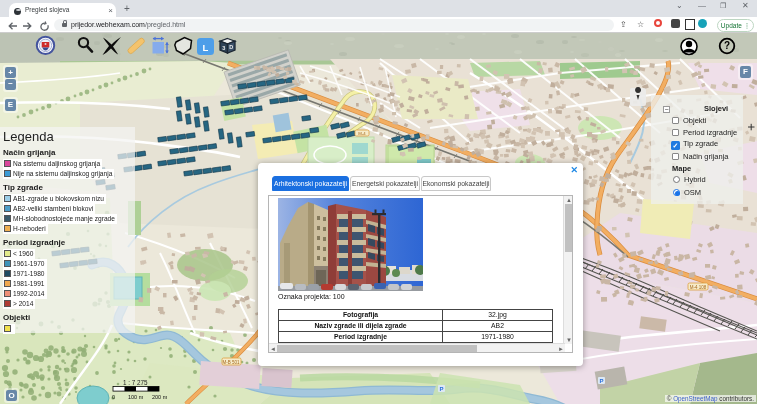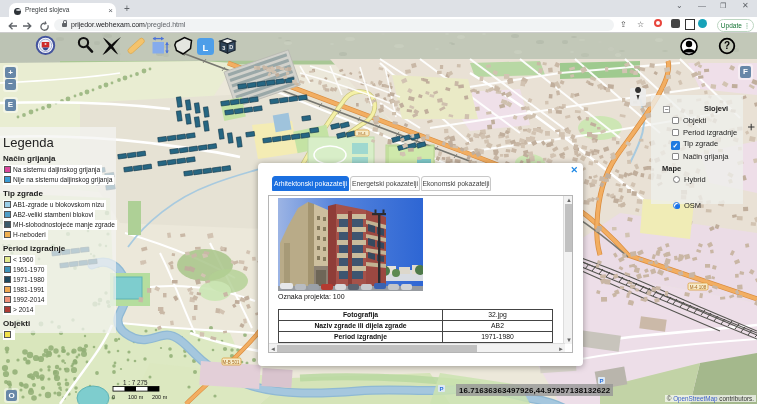--- a/index.html
+++ b/index.html
@@ -21,21 +21,21 @@
 #urlpill .url{position:absolute;left:17px;top:2.2px;font-size:7px;color:#202124;white-space:nowrap;}
 #urlpill .url span{color:#5f6368;}
 #updatebtn{position:absolute;left:717px;top:1.5px;width:37px;height:13px;border:1px solid #bdd6c2;border-radius:7px;background:#fff;color:#137333;font-size:6.5px;text-align:center;line-height:11px;}
 
 #map{position:absolute;left:0;top:33px;width:757px;height:371px;}
 
 .ovl{position:absolute;}
 
 .olb{position:absolute;background:#6787a8;color:#fff;font-weight:bold;text-align:center;border-radius:2px;font-size:8px;}
 
-#legend{position:absolute;left:0;top:127px;width:116px;height:206px;background:rgba(244,244,242,0.72);padding:8px 0 0 3px;color:#1a1a1a;}
+#legend{position:absolute;left:0;top:127px;width:135px;height:206px;background:rgba(244,244,242,0.72);padding:2px 0 0 3px;color:#1a1a1a;}
 #legend h1{margin:0;font-size:13px;font-weight:normal;color:#222;}
 #legend h2{margin:4px 0 2px 0;font-size:8px;}
 .lrow{background:#fff;height:10px;line-height:10px;font-size:6.6px;white-space:nowrap;display:table;padding:0 2px 0 1px;margin:0 0 0 0;}
 .sq{display:inline-block;width:7px;height:7px;border:1px solid #555;vertical-align:-1px;margin-right:2px;}
 
 #layers{position:absolute;left:651px;top:95px;width:92px;height:109px;background:rgba(238,240,236,0.78);font-size:7.5px;color:#222;}
 #layers .hd{font-weight:bold;font-size:7.5px;margin-left:29px;}
 #layers .cb{display:inline-block;width:7px;height:7px;background:#fff;border:1px solid #888;border-radius:1px;vertical-align:-1px;margin-right:4px;}
 #layers .cbc{display:inline-block;width:9px;height:9px;background:#1f7ae0;border-radius:1.5px;vertical-align:-2px;margin-right:3px;color:#fff;font-size:7px;text-align:center;line-height:9px;font-weight:bold;}
 #layers .rad{display:inline-block;width:7px;height:7px;background:#fff;border:1px solid #777;border-radius:50%;vertical-align:-1px;margin-right:4px;}
@@ -1391,22 +1391,22 @@
         <span class="sq" style="background:#f2e14c;"></span>
       </div>
 </div>
 
 <div id="layers">
  <div style="margin:9px 0 0 12px;"><span style="display:inline-block;width:7px;height:7px;background:#fff;border:1px solid #999;color:#333;font-size:7px;line-height:5px;text-align:center;vertical-align:-1px;margin-right:5px;">−</span><span class="hd">Slojevi</span></div>
  <div style="margin:3px 0 0 21px;"><span class="cb"></span>Objekti</div>
  <div style="margin:3px 0 0 21px;"><span class="cb"></span>Period izgradnje</div>
  <div style="margin:2px 0 0 20px;"><span class="cbc">✓</span>Tip zgrade</div>
  <div style="margin:2px 0 0 21px;"><span class="cb"></span>Način grijanja</div>
- <div class="hd" style="margin:3px 0 0 11px;">Mape</div>
- <div style="margin:2px 0 17px 22px;"><span class="rad"></span>Hybrid</div>
+ <div class="hd" style="margin:3px 0 0 21px;">Mape</div>
+ <div style="margin:2px 0 4px 22px;"><span class="rad"></span>Hybrid</div>
  <div style="margin:3px 0 0 22px;"><span class="radsel"></span>OSM</div>
 </div>
 
 <div style="position:absolute;left:3px;top:65px;width:15px;height:27px;background:rgba(255,255,255,0.45);border-radius:3px;"></div>
 <div style="position:absolute;left:3px;top:97px;width:15px;height:16px;background:rgba(255,255,255,0.45);border-radius:3px;"></div>
 <div style="position:absolute;left:738px;top:64px;width:15px;height:16px;background:rgba(255,255,255,0.45);border-radius:3px;"></div>
 <div style="position:absolute;left:4px;top:388px;width:15px;height:15px;background:rgba(255,255,255,0.45);border-radius:3px;"></div>
 <div class="olb" style="left:5px;top:67px;width:11px;height:11px;line-height:11px;">+</div>
 <div class="olb" style="left:5px;top:79px;width:11px;height:11px;line-height:9px;">−</div>
 <div class="olb" style="left:5px;top:99px;width:11px;height:12px;line-height:12px;">E</div>
@@ -1553,14 +1553,13 @@
 <div id="scaletxt">1 : 7 275</div>
 <svg class="ovl" style="left:112px;top:386px;" width="60" height="16" viewBox="0 0 60 16">
  <rect x="1" y="0.5" width="46" height="4.6" fill="#fff" stroke="#000" stroke-width="0.8"></rect>
  <rect x="12.5" y="0.5" width="11.5" height="4.6" fill="#000"></rect>
  <rect x="35.5" y="0.5" width="11.5" height="4.6" fill="#000"></rect>
  <text x="0" y="13" font-size="5.5" fill="#111">0</text>
  <text x="16" y="13" font-size="5.5" fill="#111">100 m</text>
  <text x="40" y="13" font-size="5.5" fill="#111">200 m</text>
 </svg>
 
-<div id="coords">16.71636363497926,44.97957138132622</div>
 <div id="attrib">© <a>OpenStreetMap</a> contributors.</div>
 </div>
 </body></html>

